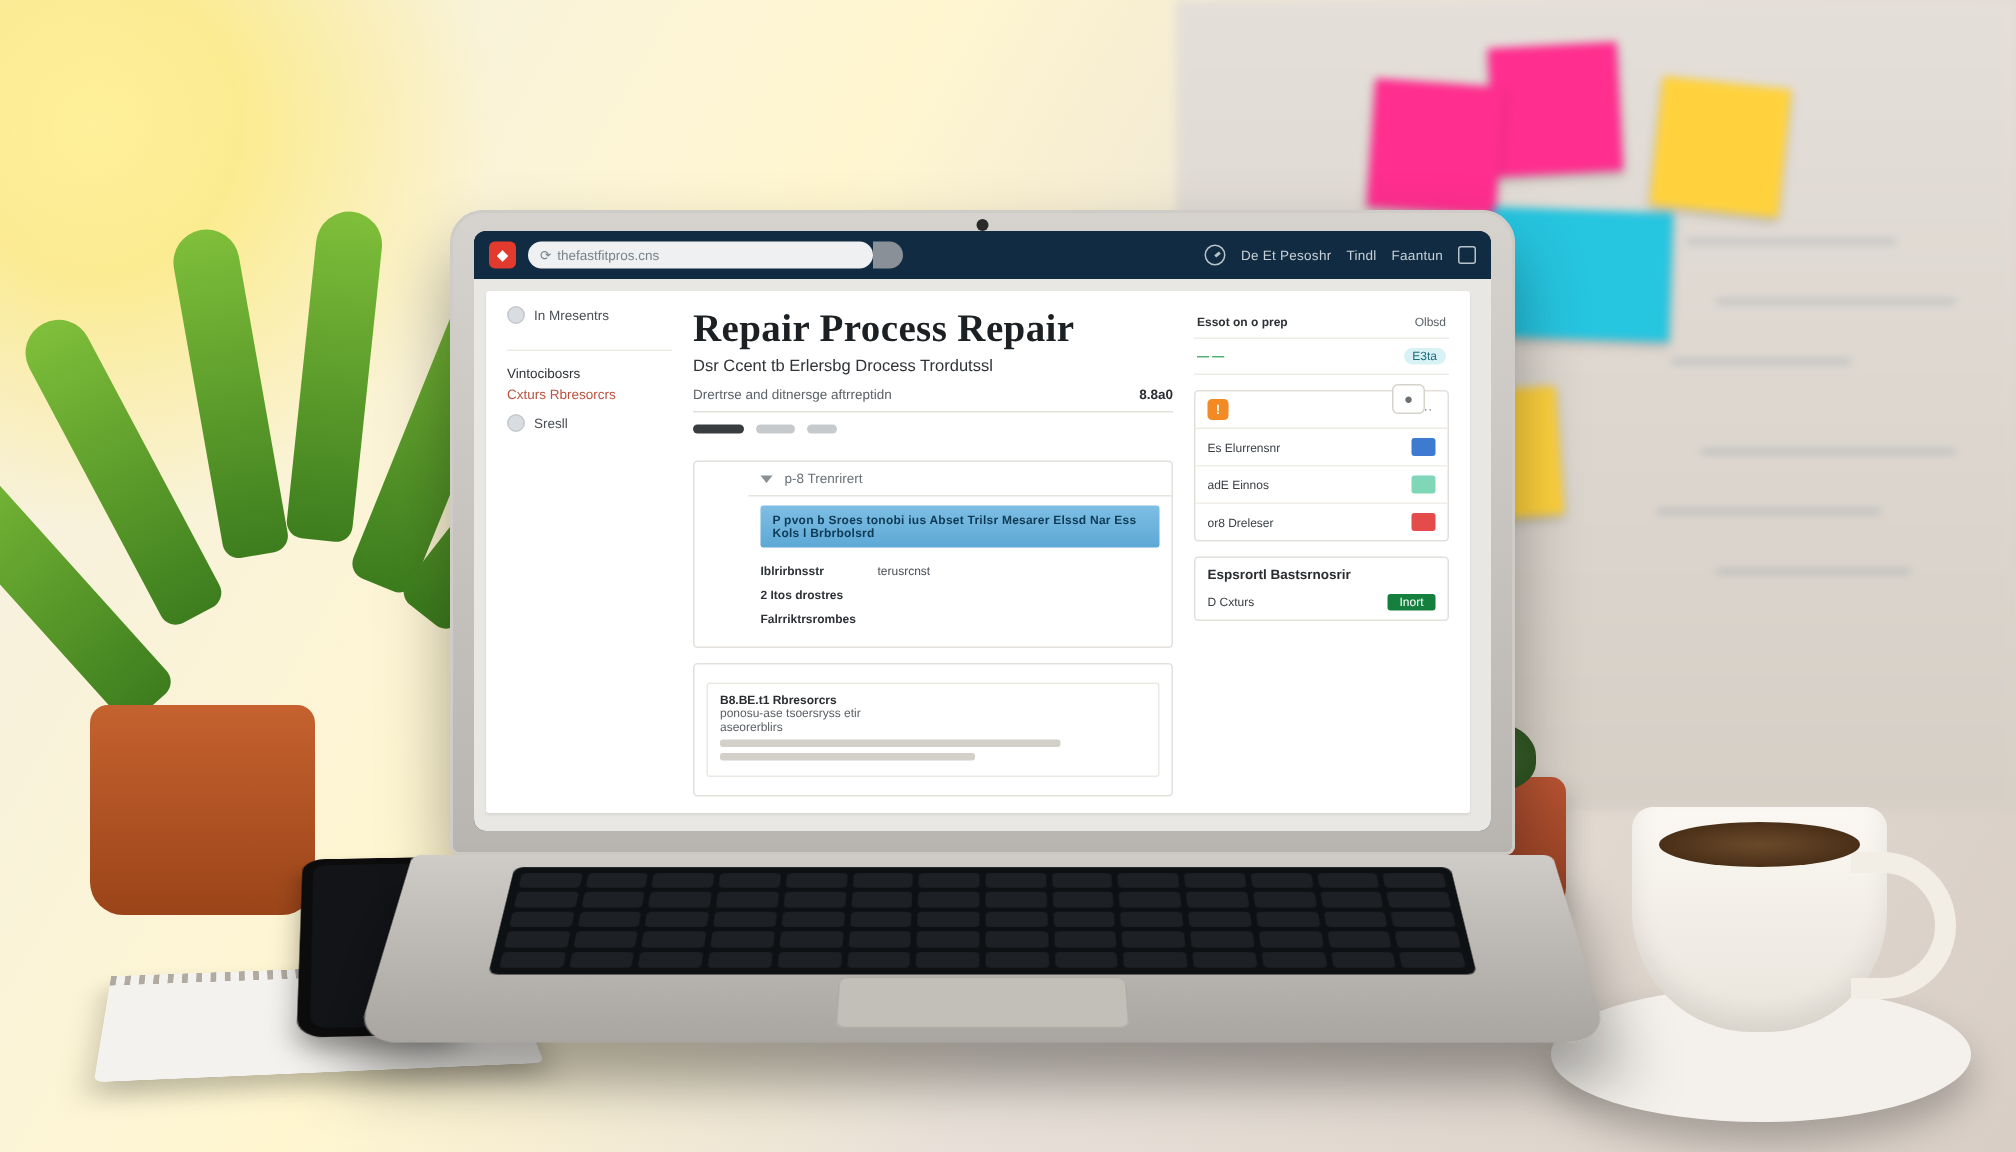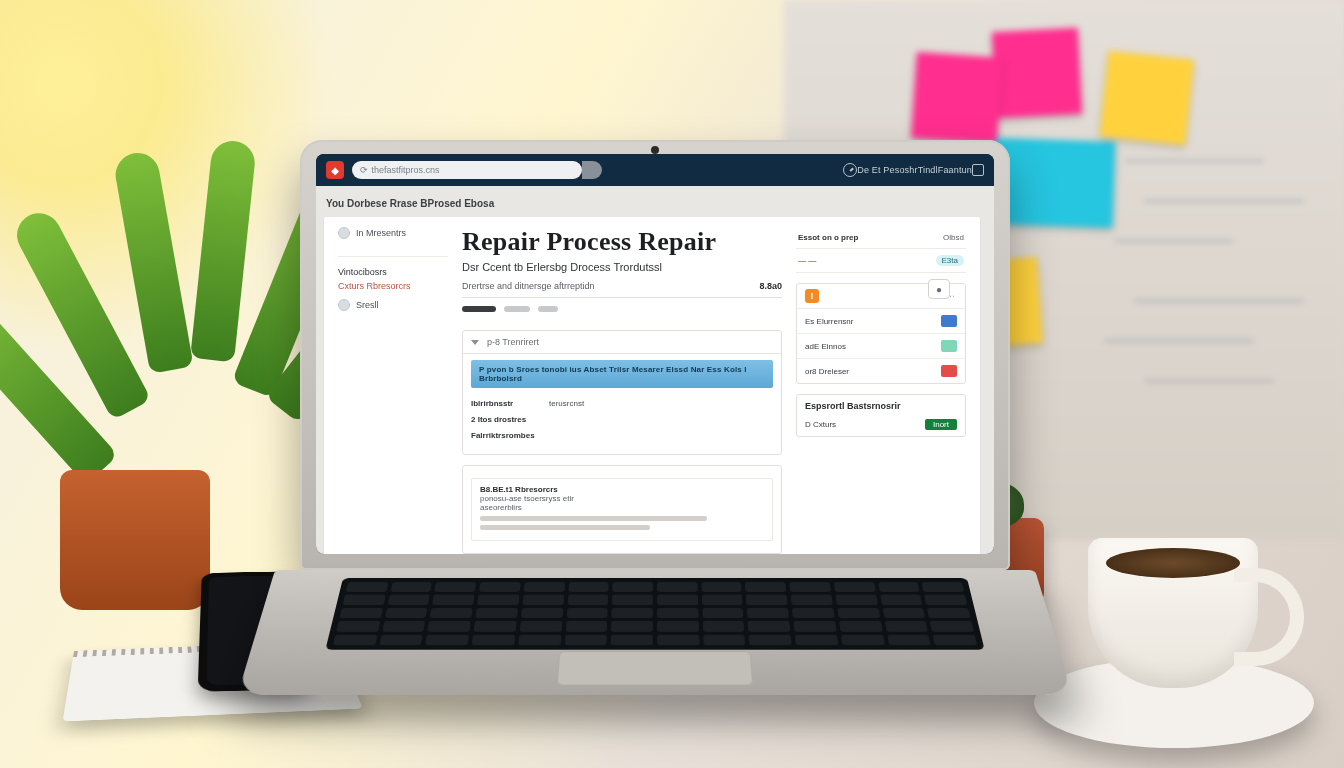--- a/index.html
+++ b/index.html
@@ -144,21 +144,21 @@
     display:flex; align-items:center; justify-content:center; color:#fff; font-size:10px;
   }
   .url-box{
     flex:0 0 230px; height:18px; background:#eef0f2; border-radius:10px;
     display:flex; align-items:center; padding:0 8px; color:#7a828a; font-size:9px;
   }
   .url-go{
     width:20px; height:18px; background:#8a9097; border-radius:0 10px 10px 0;
     margin-left:-8px;
   }
-  .bar-right{ margin-left:auto; display:flex; align-items:center; }
+  .bar-right{ margin-left:auto; display:flex; align-items:center; gap:10px; }
   .clock-icon{
     width:14px;height:14px;border:1.5px solid #b8c2c9;border-radius:50%;
     position:relative;
   }
   .clock-icon::after{content:"";position:absolute;left:50%;top:50%;width:4px;height:1.5px;background:#b8c2c9;transform-origin:left;transform:rotate(-40deg);}
   .bar-link{ color:#c7d0d6; font-size:9px; letter-spacing:0.02em; }
   .sq{ width:12px;height:12px;border:1.5px solid #b8c2c9;border-radius:2px;}
 
   .page{
     background:#e9e7e4; height:calc(100% - 32px);
@@ -198,21 +198,21 @@
   .left-link{ color:#b7533e; font-size:9px; margin-bottom:8px; }
 
   .midcol{ grid-column:2/3; grid-row:2 / span 2; }
   .toolbar{
     display:flex; align-items:center; gap:10px; font-size:9px; color:#5b6167;
     border-bottom:1px solid #e3e0db; padding:8px 0 6px;
   }
   .toolbar .amt{ color:#2a2d31; font-weight:600; }
 
   .panel{
-    border:1px solid #e3e0db; border-radius:3px; margin-top:10px;
+    border:1px solid #e3e0db; border-radius:3px; margin-top:10px;padding-left:36px;
   }
   .panel-head{
     display:flex; align-items:center; gap:8px; padding:6px 8px;
     border-bottom:1px solid #e7e4df; font-size:9px; color:#6a7075;
   }
   .tri{ width:0;height:0;border-left:4px solid transparent;border-right:4px solid transparent;border-top:5px solid #8a8f94;}
   .banner{
     margin:6px 8px; padding:5px 8px;
     background:linear-gradient(180deg,#7ebfe4,#5da8d6);
     color:#0f3a55; font-size:8px; font-weight:700; border-radius:2px;
@@ -315,21 +315,20 @@
           <span class="clock-icon"></span>
           <span class="bar-link">De Et Pesoshr</span>
           <span class="bar-link">Tindl</span>
           <span class="bar-link">Faantun</span>
           <span class="sq"></span>
         </div>
       </div>
 
       <div class="page" style="position:relative;">
         <span class="page-ico"></span>
-        <div class="breadcrumb">You Dorbese Rrase BProsed Ebosa</div>
 
         <div class="content" style="position:relative;">
           <div class="corner-btn">●</div>
 
           <div class="leftcol">
             <div class="left-item">
               <span class="dot"></span>
               <span>In Mresentrs</span>
             </div>
             <div style="height:8px;border-bottom:1px solid #eeebe6;margin-bottom:8px;"></div>

